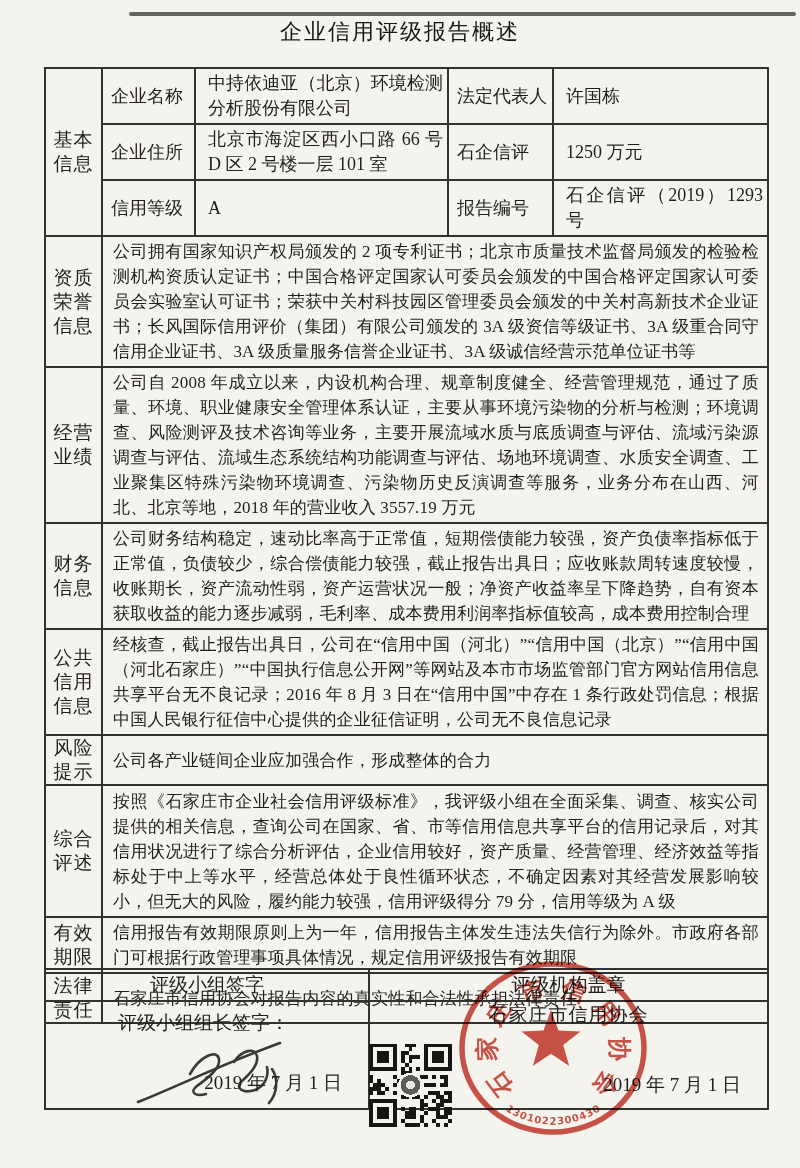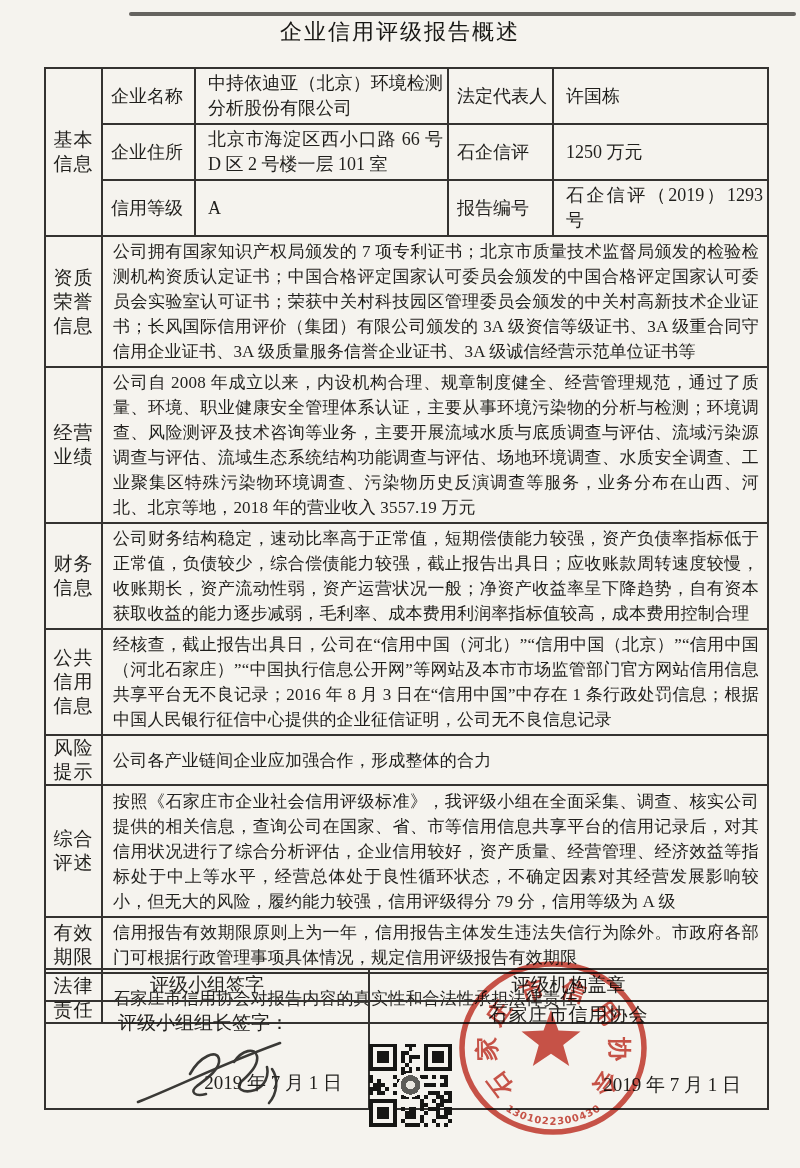--- a/index.html
+++ b/index.html
@@ -62,21 +62,21 @@
     <tr style="height:31px">
       <td class="lbl">信用等级</td>
       <td class="val">A</td>
       <td class="lbl">报告编号</td>
       <td class="val">石企信评（2019）1293 号</td>
     </tr>
     <tr style="height:129px">
       <td class="hdr">资质
 荣誉
 信息</td>
-      <td class="txt" colspan="4">公司拥有国家知识产权局颁发的 7 项专利证书；北京市质量技术监督局颁发的检验检测机构资质认定证书；中国合格评定国家认可委员会颁发的中国合格评定国家认可委员会实验室认可证书；荣获中关村科技园区管理委员会颁发的中关村高新技术企业证书；长风国际信用评价（集团）有限公司颁发的 3A 级资信等级证书、3A 级重合同守信用企业证书、3A 级质量服务信誉企业证书、3A 级诚信经营示范单位证书等</td>
+      <td class="txt" colspan="4">公司拥有国家知识产权局颁发的 2 项专利证书；北京市质量技术监督局颁发的检验检测机构资质认定证书；中国合格评定国家认可委员会颁发的中国合格评定国家认可委员会实验室认可证书；荣获中关村科技园区管理委员会颁发的中关村高新技术企业证书；长风国际信用评价（集团）有限公司颁发的 3A 级资信等级证书、3A 级重合同守信用企业证书、3A 级质量服务信誉企业证书、3A 级诚信经营示范单位证书等</td>
     </tr>
     <tr style="height:152px">
       <td class="hdr">经营
 业绩</td>
       <td class="txt" colspan="4">公司自 2008 年成立以来，内设机构合理、规章制度健全、经营管理规范，通过了质量、环境、职业健康安全管理体系认证，主要从事环境污染物的分析与检测；环境调查、风险测评及技术咨询等业务，主要开展流域水质与底质调查与评估、流域污染源调查与评估、流域生态系统结构功能调查与评估、场地环境调查、水质安全调查、工业聚集区特殊污染物环境调查、污染物历史反演调查等服务，业务分布在山西、河北、北京等地，2018 年的营业收入 3557.19 万元</td>
     </tr>
     <tr style="height:101px">
       <td class="hdr">财务
 信息</td>
       <td class="txt" colspan="4">公司财务结构稳定，速动比率高于正常值，短期偿债能力较强，资产负债率指标低于正常值，负债较少，综合偿债能力较强，截止报告出具日；应收账款周转速度较慢，收账期长，资产流动性弱，资产运营状况一般；净资产收益率呈下降趋势，自有资本获取收益的能力逐步减弱，毛利率、成本费用利润率指标值较高，成本费用控制合理</td>

